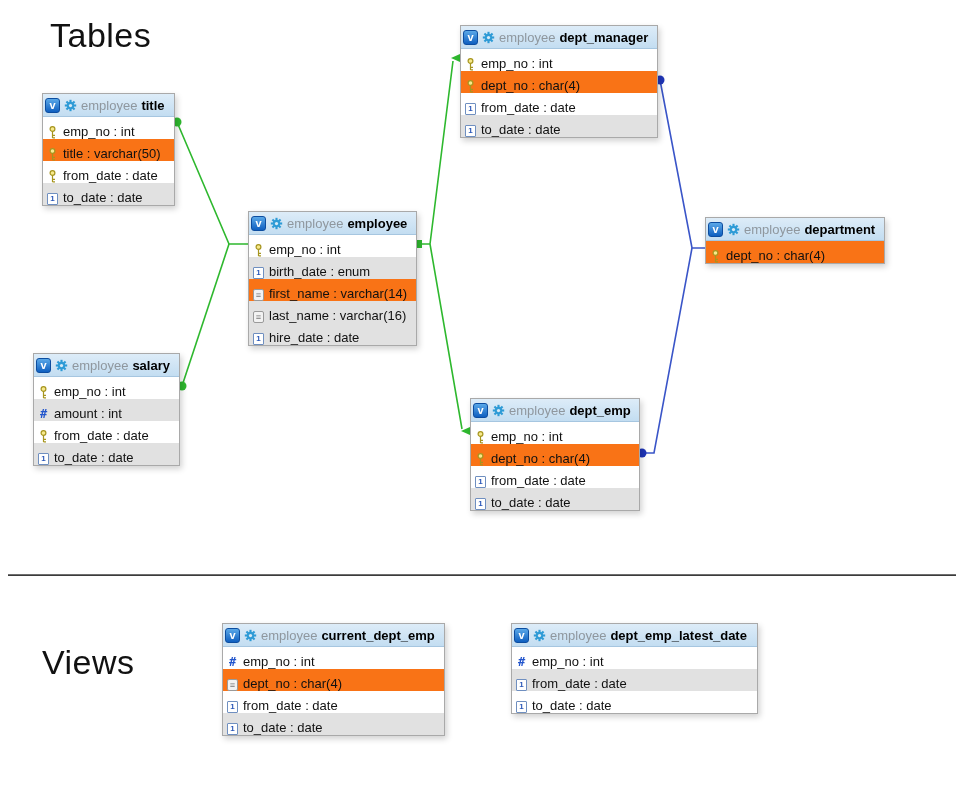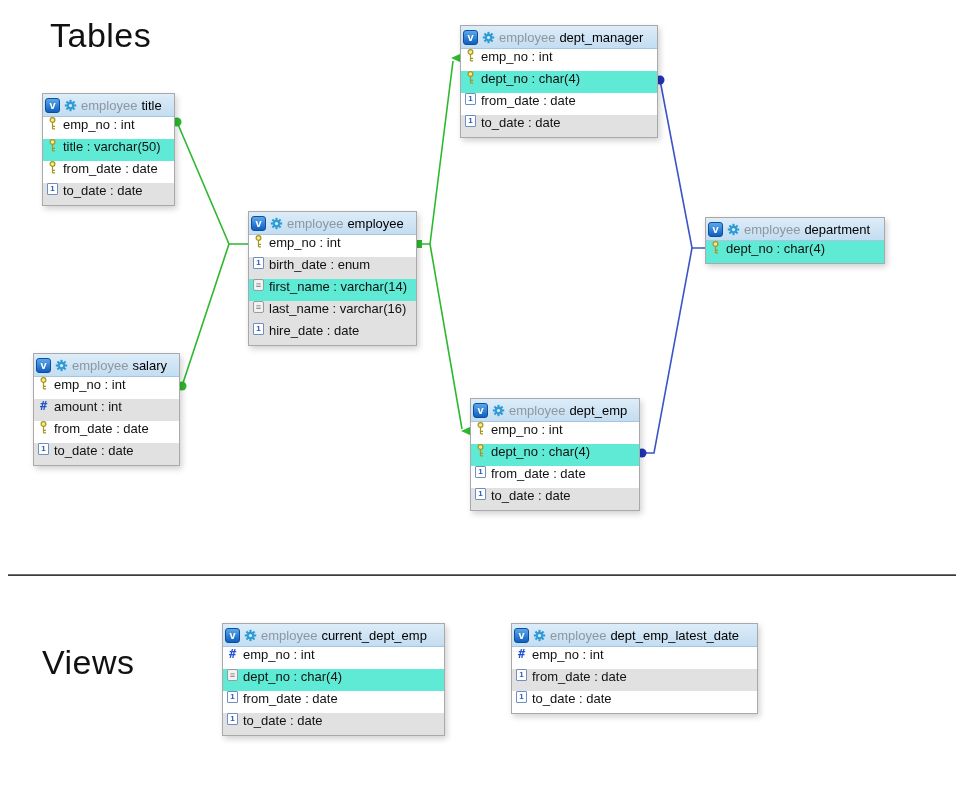--- a/index.html
+++ b/index.html
@@ -28,28 +28,28 @@
     border-bottom:1px solid #a6c6e0;
   }
   .badge{
     width:15px;height:15px;border-radius:3px;flex:0 0 auto;
     background:linear-gradient(#5aa8e8,#0f5fc0);
     border:1px solid #0c4da0;box-sizing:border-box;
     color:#fff;font-size:11px;font-weight:700;line-height:13px;text-align:center;
   }
   .gear{flex:0 0 auto;display:flex;align-items:center;}
   .schema-name{color:#8f979e;}
-  .entity-name{font-weight:400;color:#000;white-space:nowrap;}
+  .entity-name{font-weight:700;color:#000;white-space:nowrap;}
   .row{
-    height:22px;display:flex;align-items:flex-start;gap:4px;padding:0 4px 0 3px;
+    height:22px;display:flex;align-items:flex-end;gap:4px;padding:0 4px 0 3px;
     white-space:nowrap;
   }
   .bg-white{background:#ffffff;}
   .bg-gray{background:#e1e1e1;}
-  .bg-pink{background:#5eead4;}
+  .bg-pink{background:#f97316;}
   .ic{flex:0 0 13px;width:13px;display:flex;justify-content:center;align-items:center;}
   .ic-num{color:#2255cc;font-weight:700;font-size:12px;font-family:"DejaVu Sans Mono",monospace;}
   .ic-date{
     box-sizing:border-box;width:11px;height:12px;border:1px solid #6f8fc0;background:#fff;
     color:#2a57b8;font-size:8px;font-weight:700;line-height:10px;text-align:center;border-radius:1px;
   }
   .ic-text{
     box-sizing:border-box;width:11px;height:12px;border:1px solid #9a9a9a;background:#f2f2f2;
     color:#777;font-size:9px;line-height:10px;text-align:center;border-radius:2px;
   }

